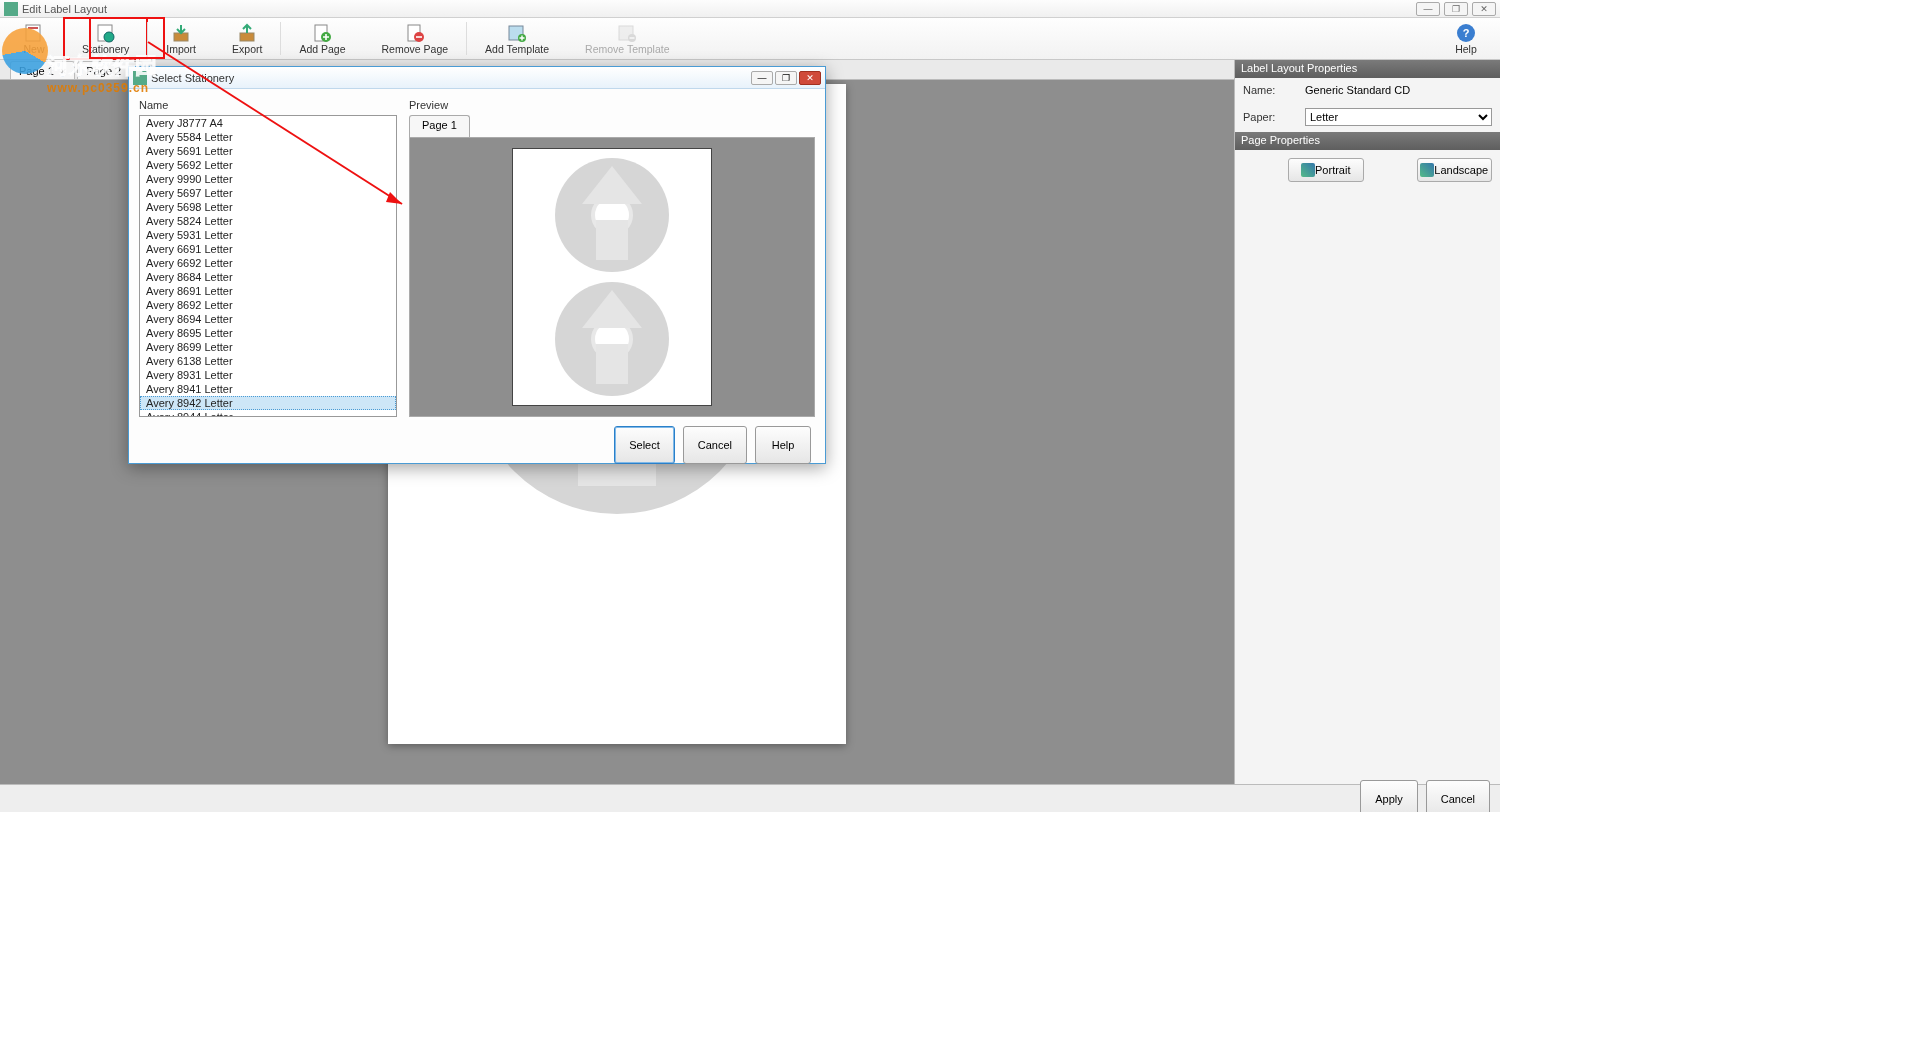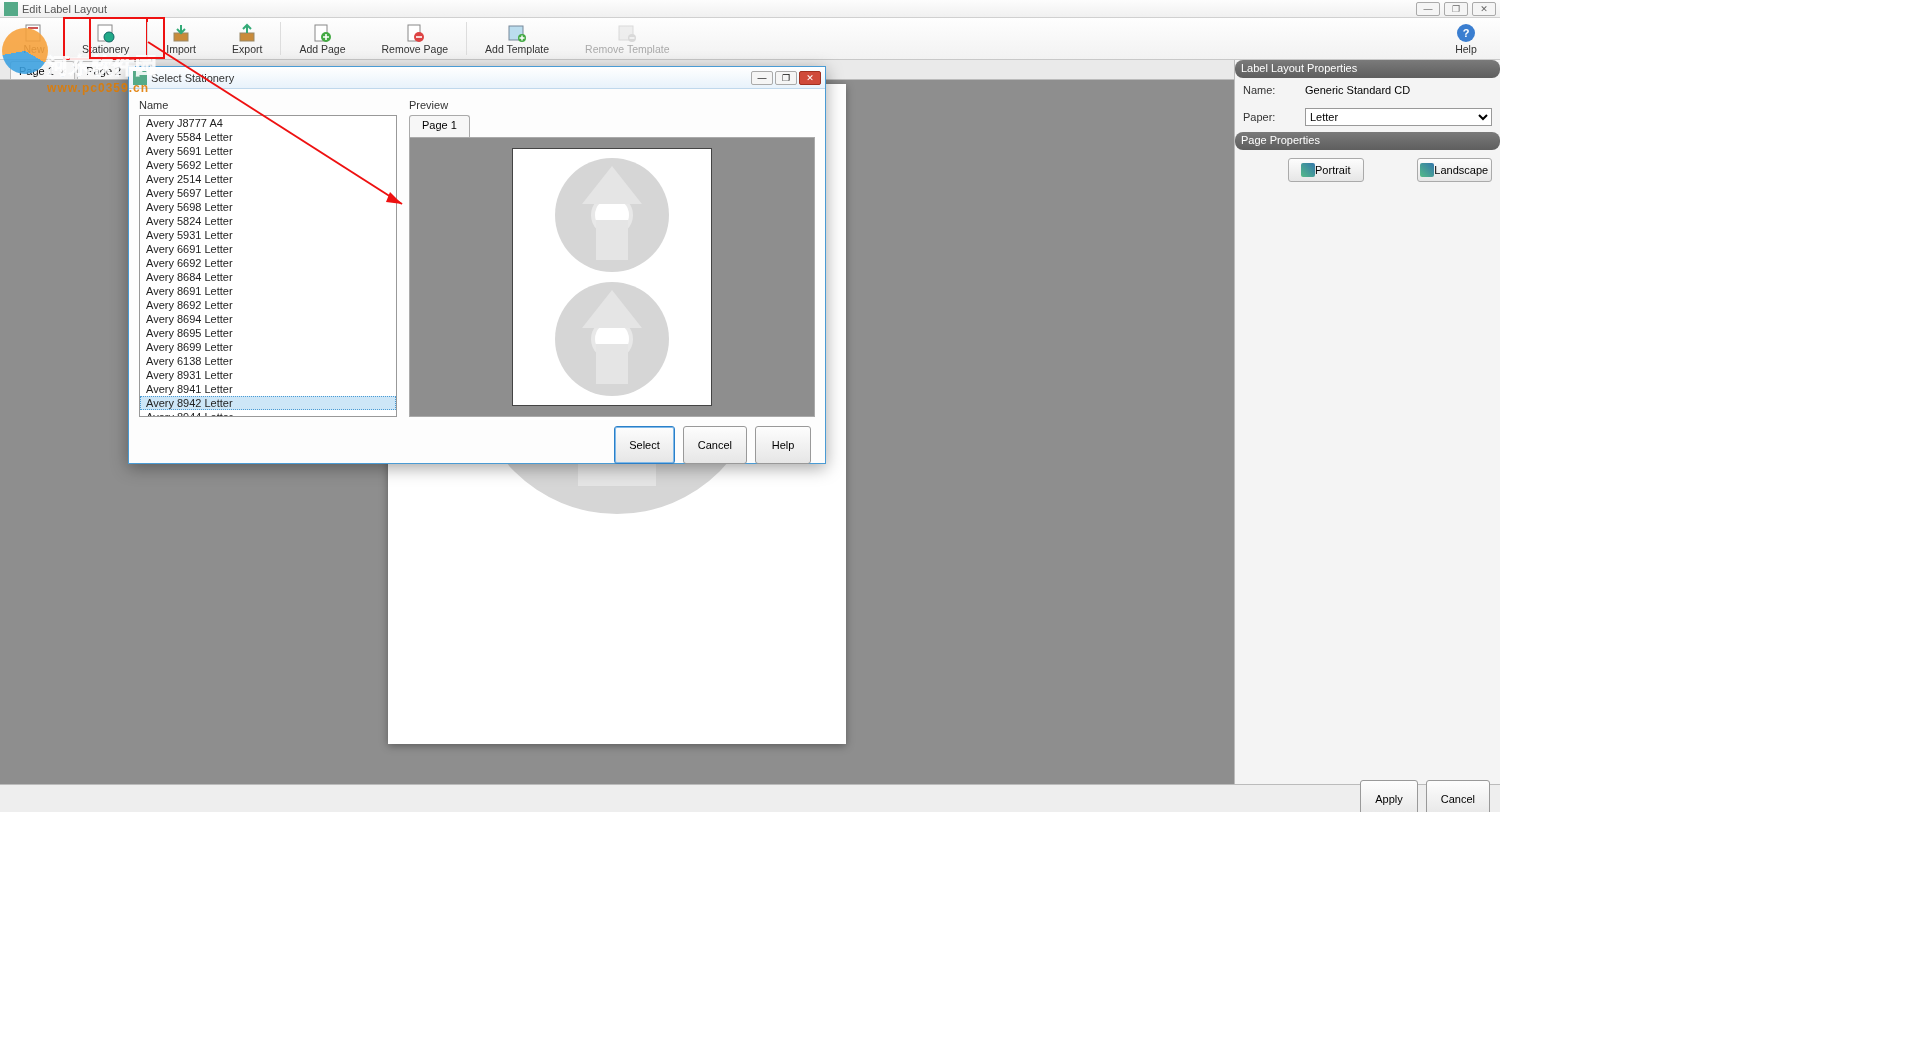--- a/index.html
+++ b/index.html
@@ -30,21 +30,21 @@
 
 .main { position: absolute; top: 80px; left: 0; right: 266px; bottom: 28px; background: #8e8e8e; overflow: hidden; }
 .canvas-page { position: absolute; left: 50%; transform: translateX(-50%); top: 4px; width: 458px; height: 660px; background: #fff; box-shadow: 0 2px 8px rgba(0,0,0,.35); }
 .cd-big { position: absolute; left: 50%; transform: translateX(-50%); top: 140px; width: 290px; height: 290px; border-radius: 50%; background: #d6d6d6; }
 .cd-big::before { content:''; position:absolute; left:50%; top:50%; transform:translate(-50%,-50%); width:86px; height:86px; border-radius:50%; background:#fff; border:8px solid #e8e8e8; }
 .cd-big .arrow { position:absolute; left:50%; top:18px; transform:translateX(-50%); width:0; height:0; border-left:72px solid transparent; border-right:72px solid transparent; border-bottom:90px solid #e5e5e5; }
 .cd-big .stem { position:absolute; left:50%; bottom:28px; transform:translateX(-50%); width:78px; height:96px; background:#e5e5e5; }
 
 
 .rpanel { position: absolute; top: 60px; right: 0; bottom: 28px; width: 266px; background: #f4f4f4; border-left: 1px solid #bbb; }
-.rpanel .hdr { height: 18px; background: linear-gradient(#7a7a7a,#5e5e5e); color: #fff; padding: 2px 6px; font-size: 11px; border-radius: 8px; }
+.rpanel .hdr { height: 18px; background: linear-gradient(#7a7a7a,#5e5e5e); color: #fff; padding: 2px 6px; font-size: 11px; }
 .rpanel .row { padding: 6px 8px; display: flex; align-items: center; gap: 22px; font-size: 11px; }
 .rpanel .row label { width: 40px; color: #333; }
 .rpanel select { flex: 1; height: 18px; border: 1px solid #999; font-size: 11px; background:#fff; }
 .rpanel .orient { display: flex; gap: 8px; padding: 8px; }
 .orient-btn { flex: 1; height: 24px; background: linear-gradient(#fdfdfd,#e6e6e6); border: 1px solid #aaa; border-radius: 3px; display: flex; align-items: center; justify-content: center; gap: 0; cursor:pointer;margin-left:45px; }
 .orient-btn .oic { width: 14px; height: 14px; background: linear-gradient(45deg,#5b8,#37a); border-radius: 2px; }
 
 
 .bottombar { position: absolute; left: 0; right: 0; bottom: 0; height: 28px; background: #eee; border-top: 1px solid #bbb; display: flex; align-items: center; justify-content: flex-end; padding-right: 10px; gap: 8px; }
 .btn { height: 38px; min-width: 56px; padding: 0 14px; background: linear-gradient(#fdfdfd,#e6e6e6); border: 1px solid #999; border-radius: 3px; display: flex; align-items: center; justify-content: center; cursor: pointer; font-size: 11px; }
@@ -254,21 +254,21 @@
     </div>
   </div>
   <div class="dbody">
     <div class="col-name">
       <div class="colhdr">Name</div>
       <div class="listbox" id="stationery-list">
           <div class="item">Avery J8777 A4</div>
           <div class="item">Avery 5584 Letter</div>
           <div class="item">Avery 5691 Letter</div>
           <div class="item">Avery 5692 Letter</div>
-          <div class="item">Avery 2514 Letter</div>
+          <div class="item">Avery 9990 Letter</div>
           <div class="item">Avery 5697 Letter</div>
           <div class="item">Avery 5698 Letter</div>
           <div class="item">Avery 5824 Letter</div>
           <div class="item">Avery 5931 Letter</div>
           <div class="item">Avery 6691 Letter</div>
           <div class="item">Avery 6692 Letter</div>
           <div class="item">Avery 8684 Letter</div>
           <div class="item">Avery 8691 Letter</div>
           <div class="item">Avery 8692 Letter</div>
           <div class="item">Avery 8694 Letter</div>

